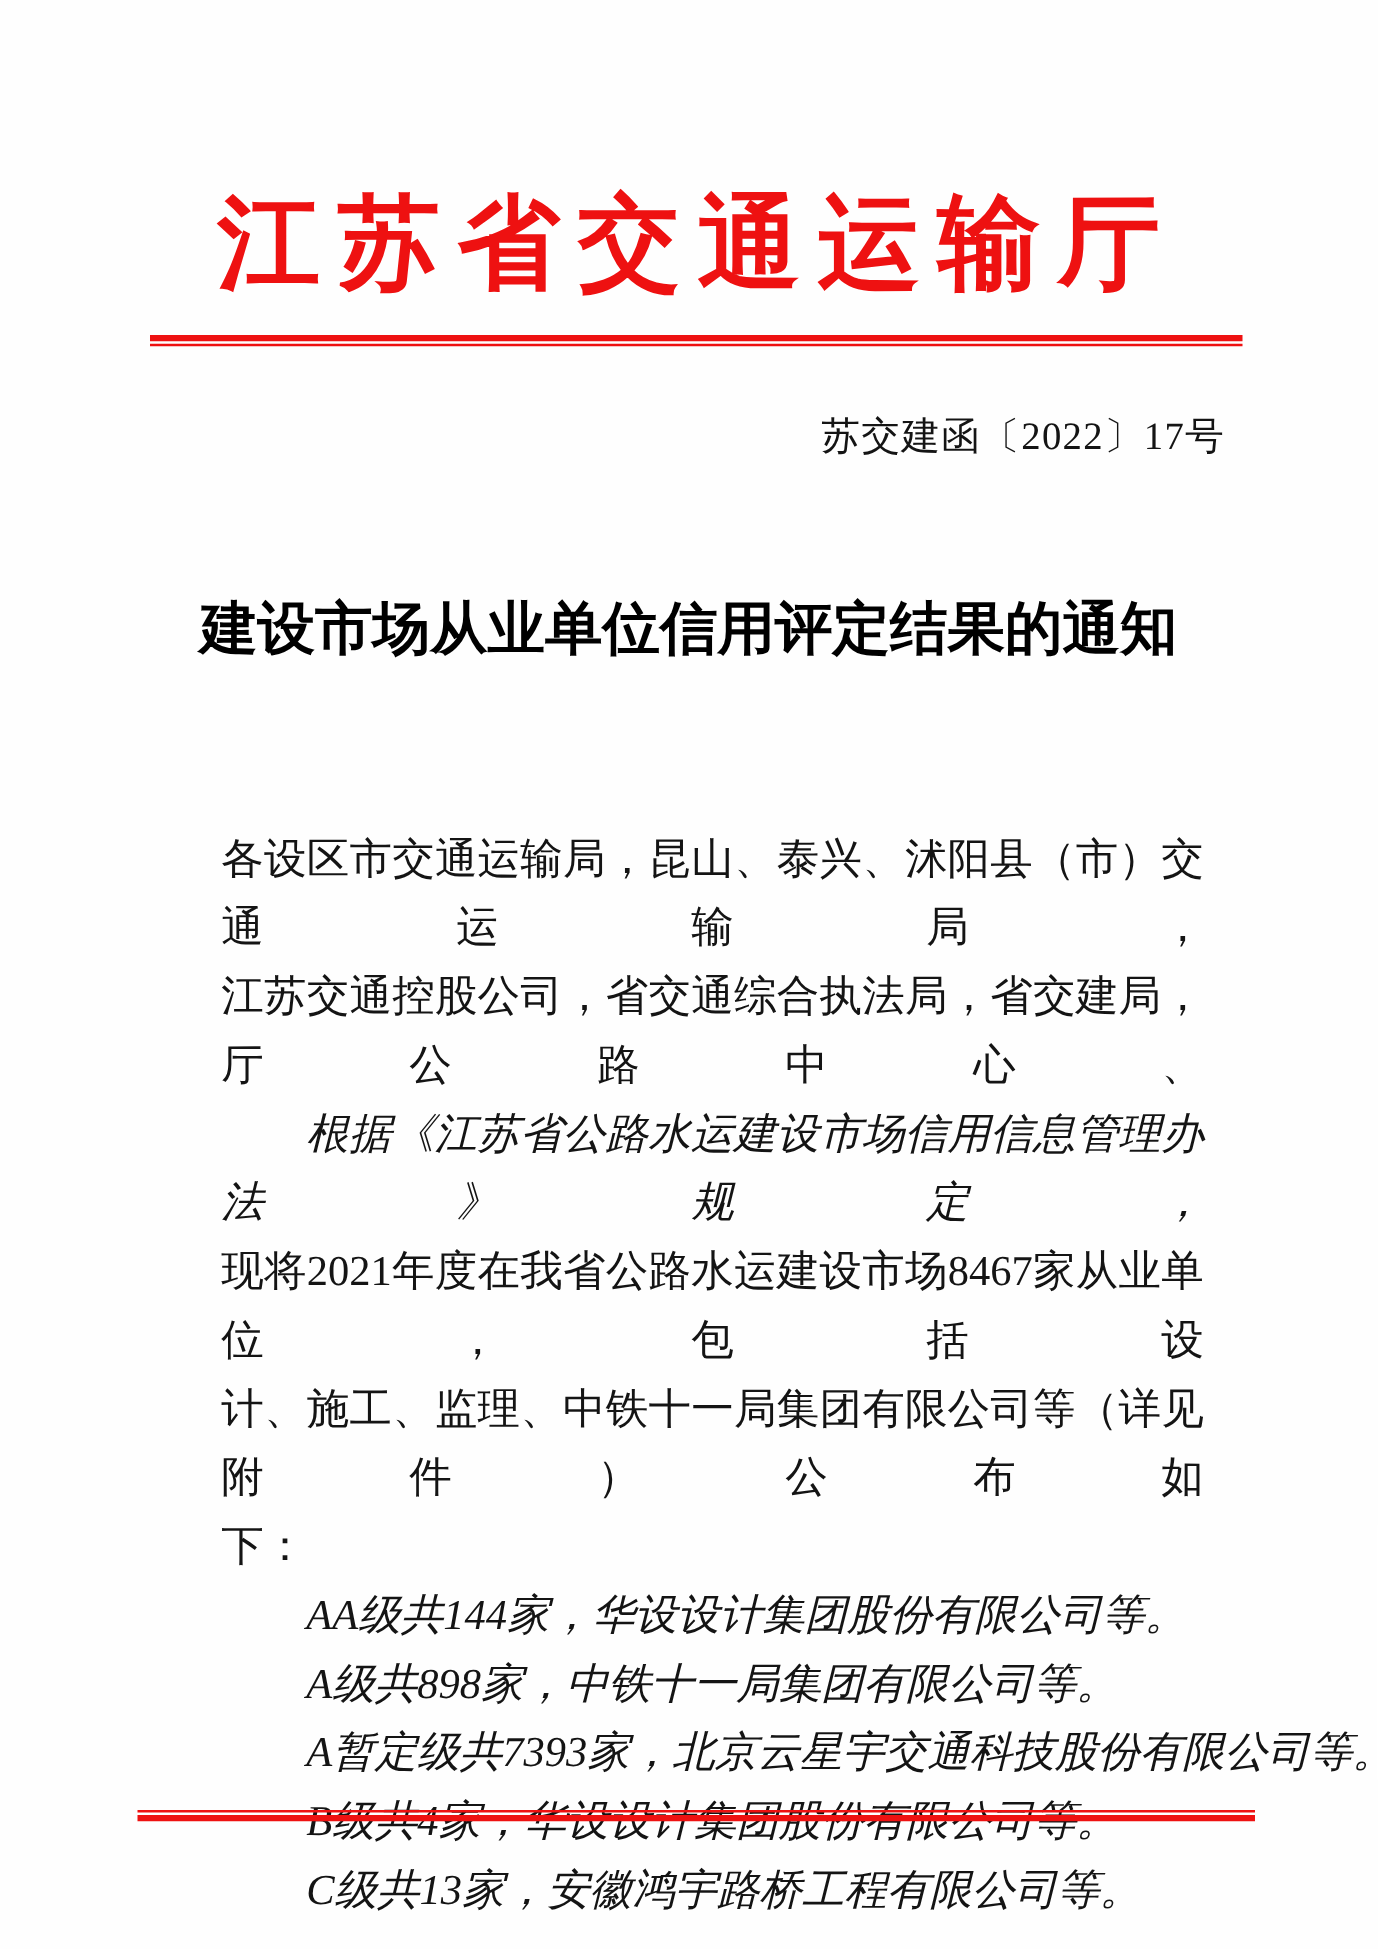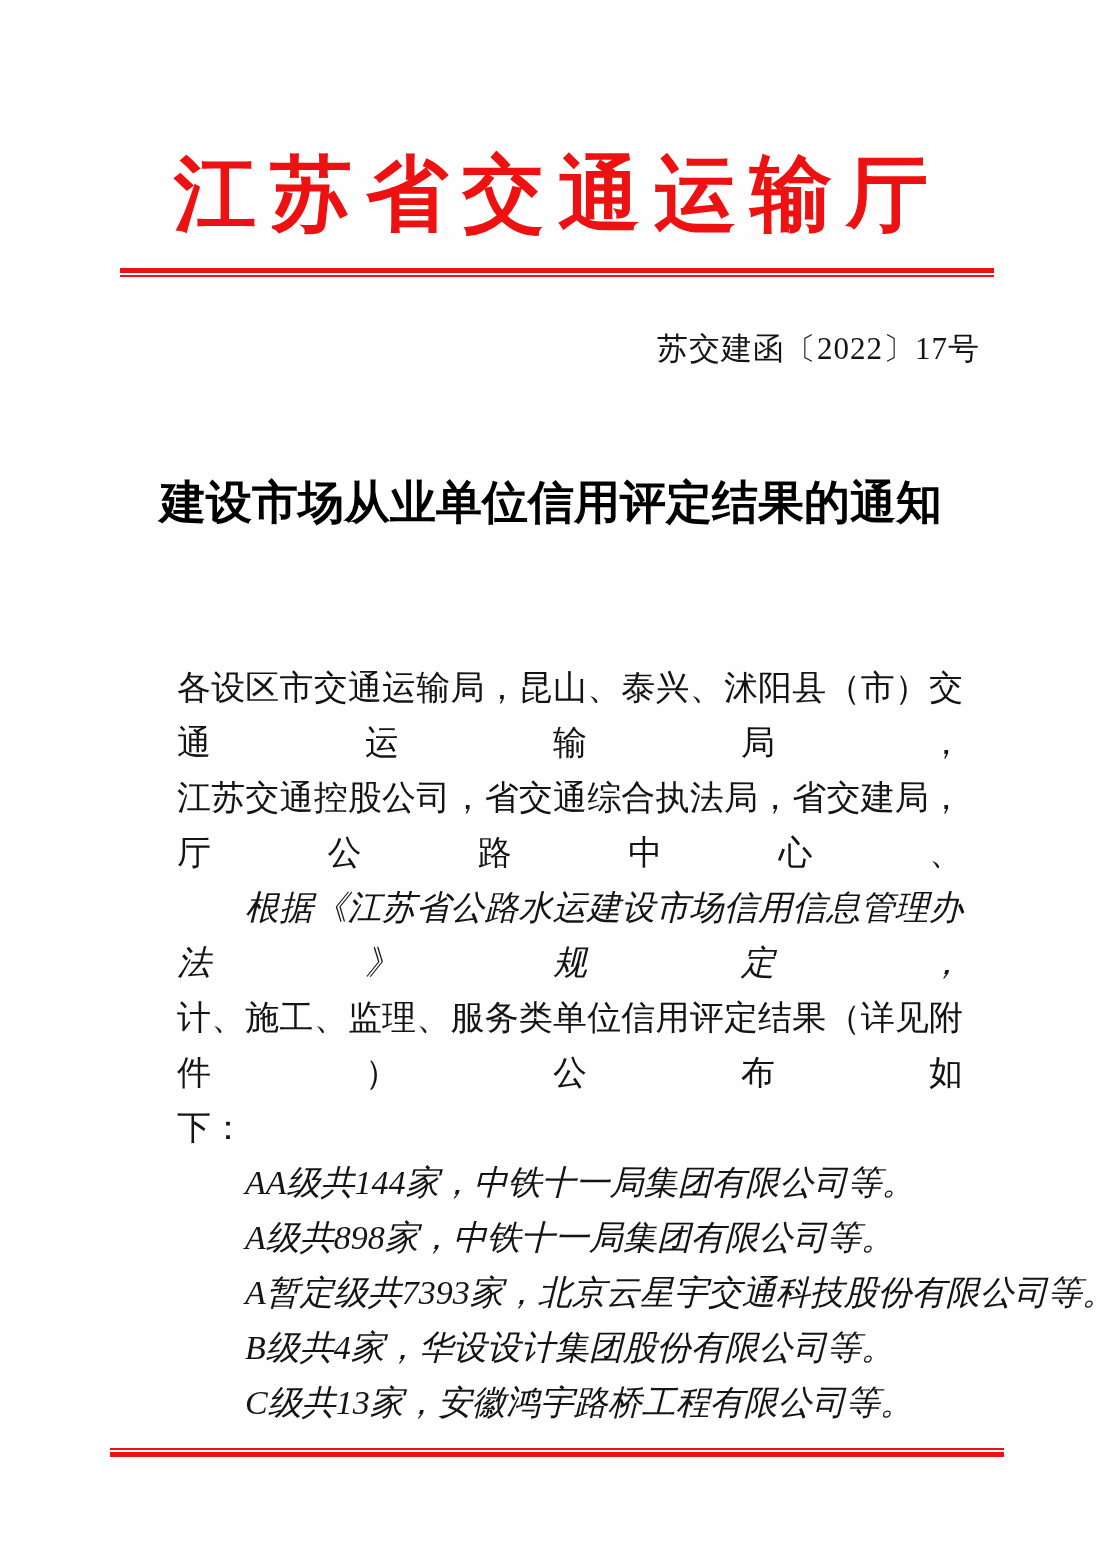--- a/index.html
+++ b/index.html
@@ -121,23 +121,24 @@
   <div class="doc-number">苏交建函〔2022〕17号</div>
 
   <div class="doc-title">
     <div>建设市场从业单位信用评定结果的通知</div>
   </div>
 
   <div class="doc-body">
     <div class="line line--fill">各设区市交通运输局，昆山、泰兴、沭阳县（市）交通运输局，</div>
     <div class="line line--fill">江苏交通控股公司，省交通综合执法局，省交建局，厅公路中心、</div>
     <div class="line line--fill line--indent">根据《江苏省公路水运建设市场信用信息管理办法》规定，</div>
-    <div class="line line--fill">计、施工、监理、服务类单位信用评定结果（详见附件）公布如</div>
+    <div class="line line--fill">现将2021年度在我省公路水运建设市场8467家从业单位，包括设</div>
+    <div class="line line--fill">计、施工、监理、中铁十一局集团有限公司等（详见附件）公布如</div>
     <div class="line">下：</div>
-    <div class="line line--indent">AA级共144家，中铁十一局集团有限公司等。</div>
+    <div class="line line--indent">AA级共144家，华设设计集团股份有限公司等。</div>
     <div class="line line--indent">A级共898家，中铁十一局集团有限公司等。</div>
     <div class="line line--indent">A暂定级共7393家，北京云星宇交通科技股份有限公司等。</div>
     <div class="line line--indent">B级共4家，华设设计集团股份有限公司等。</div>
     <div class="line line--indent">C级共13家，安徽鸿宇路桥工程有限公司等。</div>
 
   </div>
 
   <div class="rule rule-bottom">
     <div class="thin"></div>
     <div class="gap"></div>

